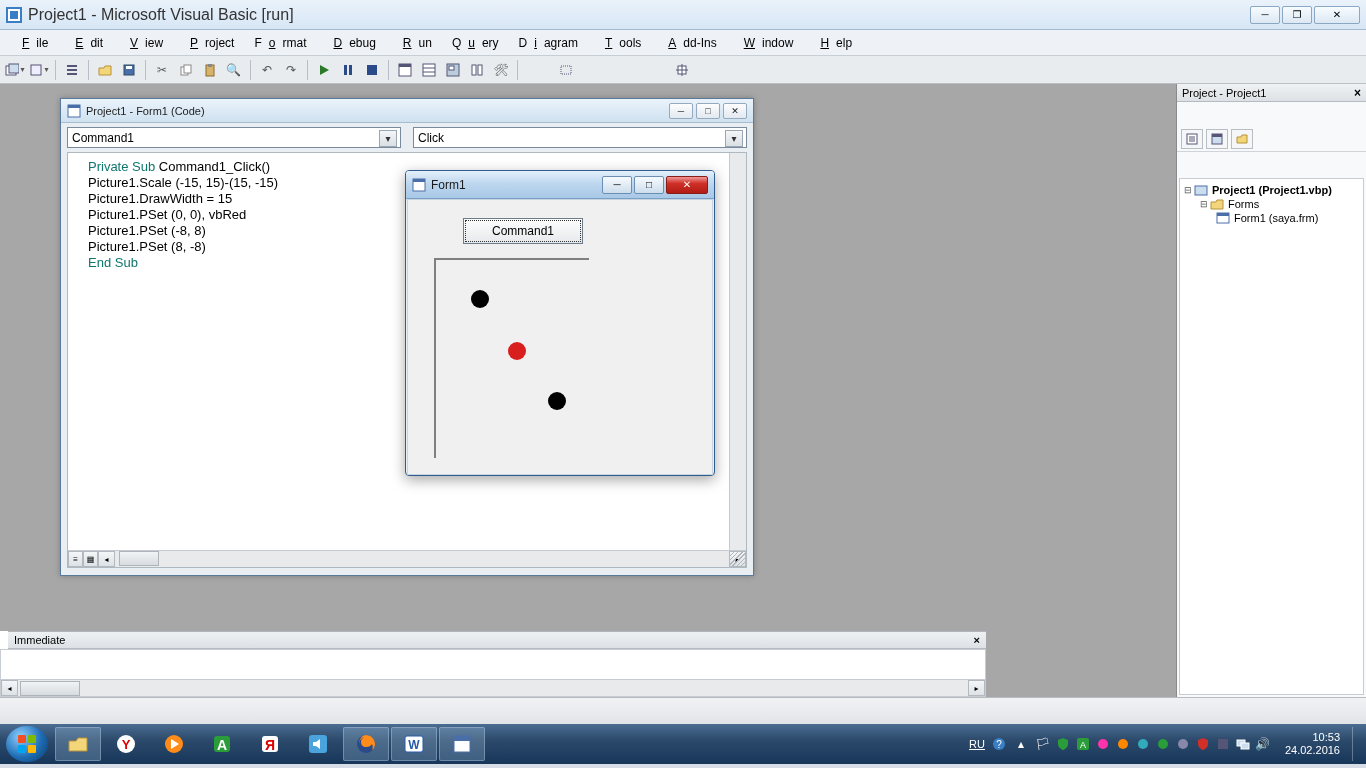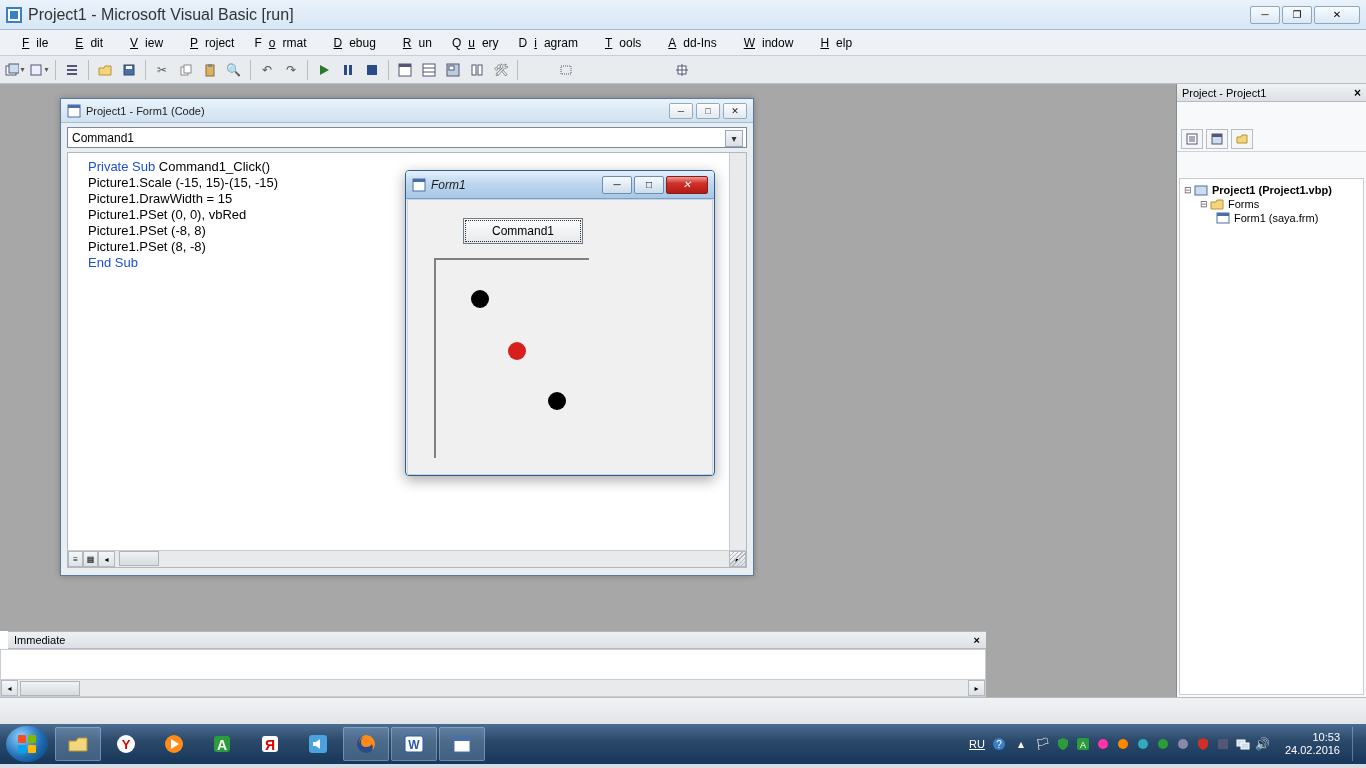--- a/index.html
+++ b/index.html
@@ -32,31 +32,31 @@
 
 .code-window { position: absolute; left: 60px; top: 14px; width: 694px; height: 478px; background: #e9eef3; border: 1px solid #5a7a9c; box-shadow: 0 0 6px rgba(0,0,0,0.25); }
 .code-titlebar { height: 24px; background: linear-gradient(#eaf3fb,#cfe1f0); display: flex; align-items: center; padding: 0 6px; font-size: 11px; color: #222; border-bottom: 1px solid #a8bccf; }
 .code-titlebar .spacer { flex: 1; }
 .code-winbtn { width: 24px; height: 16px; background: linear-gradient(#fdfdfd,#e2e9f0); border: 1px solid #95aabe; margin-left: 3px; display: flex; align-items: center; justify-content: center; font-size: 9px; border-radius: 2px; }
 .combo-row { display: flex; gap: 12px; padding: 4px 6px 4px 6px; background: #e9eef3; }
 .combo { flex: 1; height: 21px; background: #fff; border: 1px solid #7a8a9a; display: flex; align-items: center; padding: 0 4px; font-size: 12px; position: relative; }
 .combo::after { content: "▾"; position: absolute; right: 3px; top: 2px; font-size: 10px; color: #333; background: linear-gradient(#f4f6f8,#d9dfe5); border: 1px solid #9aa6b1; width: 16px; height: 15px; display: flex; align-items: center; justify-content: center; }
 .code-body { background: #fff; border: 1px solid #b0b8c0; margin: 0 6px 6px 6px; height: 416px; position: relative; overflow: hidden; }
 .code-text { padding: 6px 20px; font-family: "Courier New", monospace; font-size: 13px; line-height: 16px; }
-.kw { color: #1d4ed8; }
+.kw { color: #0f766e; }
 .scroll-v { position: absolute; right: 0; top: 0; bottom: 17px; width: 17px; background: #e8eaec; border-left: 1px solid #c5cbd0; }
 .scroll-h { position: absolute; left: 0; right: 0; bottom: 0; height: 17px; background: #e8eaec; border-top: 1px solid #c5cbd0; display: flex; }
 .scroll-h-start { width: 30px; display: flex; }
 .scroll-h-start .sbtn { width: 15px; height: 16px; background: linear-gradient(#f4f6f8,#dde2e6); border: 1px solid #b3b9be; font-size: 8px; display: flex; align-items: center; justify-content: center; }
 .scroll-thumb { width: 40px; height: 15px; background: linear-gradient(#f1f3f5,#d7dce0); border: 1px solid #aeb4b9; margin-left: 4px; }
 .resize-grip { position: absolute; right: 0; bottom: 0; width: 16px; height: 16px; background: repeating-linear-gradient(135deg,#b0b6bb 0 1px,transparent 1px 3px); }
 
 
 .form-window { position: absolute; left: 405px; top: 86px; width: 310px; height: 306px; background: #e8eef5; border: 1px solid #2f5d90; border-radius: 4px; box-shadow: 0 4px 14px rgba(0,0,0,0.35); }
-.form-titlebar { height: 28px; background: linear-gradient(#e4f0fb,#bcd6ee 48%,#a8c8e6); border-bottom: 1px solid #7aa0c5; display: flex; align-items: center; padding: 0 6px; border-radius: 3px 3px 0 0; font-style: italic; }
+.form-titlebar { height: 28px; background: linear-gradient(#e4f0fb,#bcd6ee 48%,#a8c8e6); border-bottom: 1px solid #7aa0c5; display: flex; align-items: center; padding: 0 6px; border-radius: 3px 3px 0 0; }
 .form-titlebar .ficon { width: 14px; height: 14px; margin-right: 5px; }
 .form-titlebar .ftitle { font-size: 12px; color: #1a1a1a; flex: 1; }
 .form-winbtn { width: 30px; height: 18px; background: linear-gradient(#f6faff,#cdddec); border: 1px solid #6b8fb3; border-radius: 2px; margin-left: 2px; display: flex; align-items: center; justify-content: center; font-size: 10px; }
 .form-winbtn.close { width: 42px; background: linear-gradient(#e99, #d03027 40%, #b01c14); color: #fff; border-color: #8a1c16; }
 .form-client { background: #f0f0f0; height: 276px; border: 1px solid #c7d3de; margin: 0 1px 1px 1px; position: relative; }
 .cmd-btn { position: absolute; left: 55px; top: 18px; width: 120px; height: 26px; background: linear-gradient(#fdfdfd,#e6e9ec); border: 1px solid #6d7c8a; outline: 1px dotted #333; outline-offset: -3px; font-size: 12px; display: flex; align-items: center; justify-content: center; }
 .picture-box { position: absolute; left: 26px; top: 58px; width: 155px; height: 200px; border-left: 2px solid #808080; border-top: 2px solid #808080; background: #f0f0f0; }
 .dot { position: absolute; border-radius: 50%; }
 .dot.red { background: #d91e1e; }
 .dot.black { background: #000; }
@@ -259,20 +259,23 @@
         <span>Project1 - Form1 (Code)</span>
         <span class="spacer"></span>
         <div class="code-winbtn">─</div>
         <div class="code-winbtn">□</div>
         <div class="code-winbtn">✕</div>
       </div>
       <div class="combo-row">
         <div class="combo">
             <span>Command1</span>
           </div>
+        <div class="combo">
+            <span>Click</span>
+          </div>
       </div>
       <div class="code-body">
         <div class="code-text">
 <div><span class="kw">Private Sub</span><span> Command1_Click()</span></div>
 <div>Picture1.Scale (-15, 15)-(15, -15)</div>
 <div>Picture1.DrawWidth = 15</div>
 <div>Picture1.PSet (0, 0), vbRed</div>
 <div>Picture1.PSet (-8, 8)</div>
 <div>Picture1.PSet (8, -8)</div>
 <div><span class="kw">End Sub</span></div>

